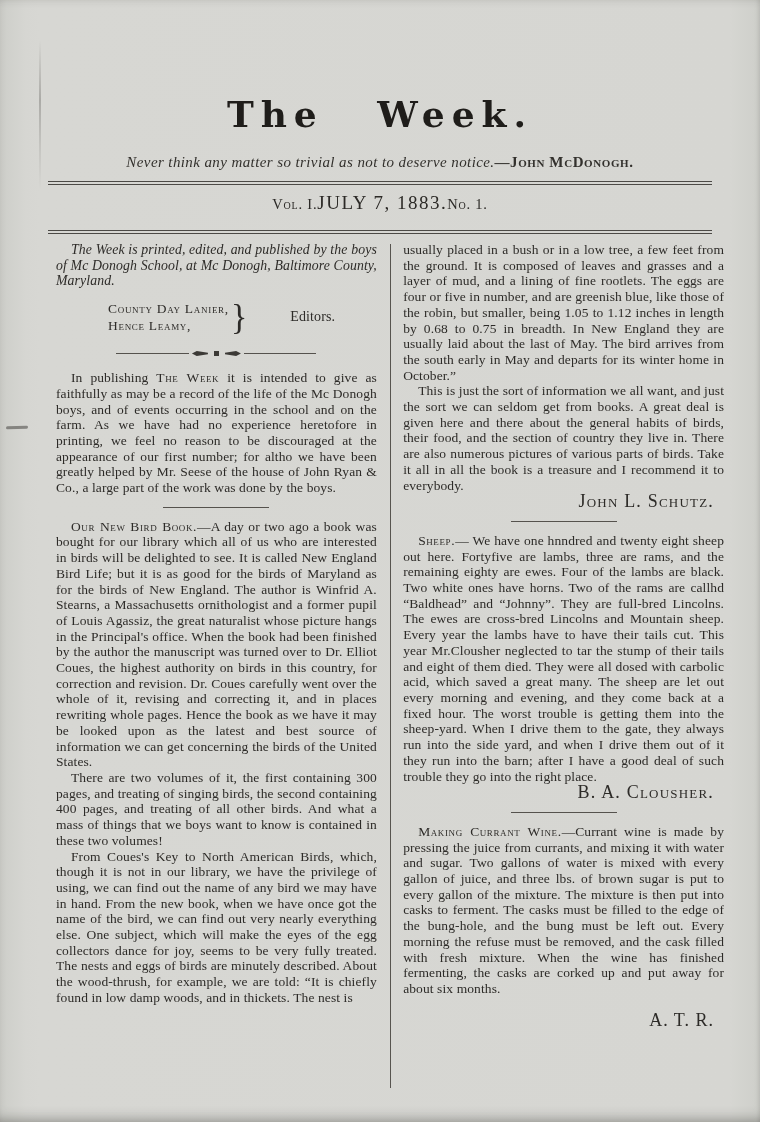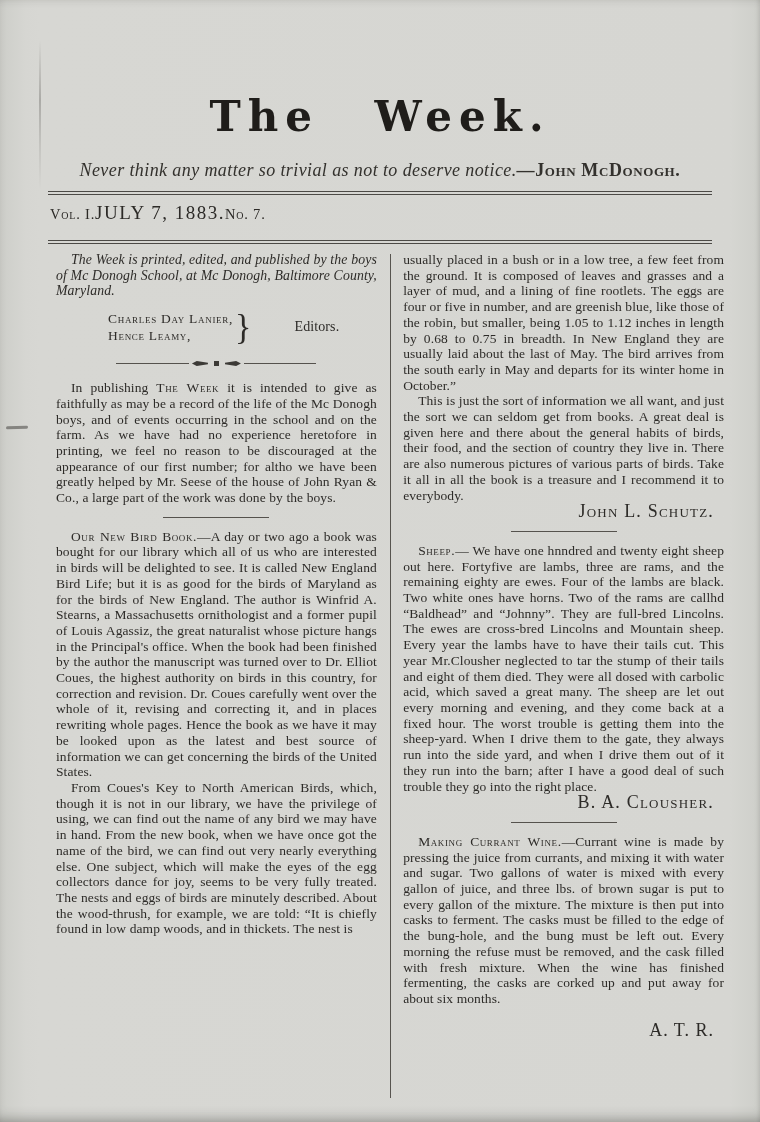--- a/index.html
+++ b/index.html
@@ -27,32 +27,32 @@
   .pencil-mark{
     position:absolute; left:6px; top:426px; width:22px; height:3px;
     background:rgba(70,68,64,.55); border-radius:2px;
     transform:rotate(-2deg);
   }
 
   
   .masthead{ text-align:center; padding-top:96px; }
   .title{
     font-family:"DejaVu Serif","Liberation Serif",serif;
-    font-size:42px; font-weight:bold; color:#1f1d1a;
+    font-size:36px; font-weight:bold; color:#1f1d1a;
     letter-spacing:7px; word-spacing:34px; line-height:1;
   }
-  .motto{ margin-top:22px; font-size:18px; font-style:italic; color:#33312d; letter-spacing:.4px; }
+  .motto{ margin-top:22px; font-size:15px; font-style:italic; color:#33312d; letter-spacing:.4px; }
   .motto .attr{ font-style:normal; font-variant:small-caps; font-weight:bold; letter-spacing:.6px; }
 
   .rule-double{
     margin:10px 48px 0 48px; height:4px;
     border-top:1.4px solid #4c4a46; border-bottom:1px solid #4c4a46;
   }
   .issue-row{
-    display:flex; justify-content:flex-start; align-items:baseline;
+    display:flex; justify-content:center; align-items:baseline;
     margin:0 48px; padding:7px 2px 6px 2px; font-size:14.5px; color:#2c2a27;
   }
   .issue-row .vol,.issue-row .num{ font-variant:small-caps; letter-spacing:.8px; }
   .issue-row .date{ letter-spacing:1.5px; font-size:19px; }
 
   
   .columns{
     display:flex; padding:8px 36px 0 56px; min-height:868px; align-items:stretch;
   }
   .col{
@@ -101,53 +101,54 @@
   <div class="crease"></div>
   <div class="pencil-mark"></div>
 
   <header class="masthead">
     <h1 class="title">The Week.</h1>
     <div class="motto"><span>Never think any matter so trivial as not to deserve notice.</span><span class="attr">—John McDonogh.</span></div>
     <div class="rule-double"></div>
     <div class="issue-row">
       <span class="vol">Vol. I.</span>
       <span class="date">JULY 7, 1883.</span>
-      <span class="num">No. 7.</span>
+      <span class="num">No. 1.</span>
     </div>
     <div class="rule-double"></div>
   </header>
 
   <main class="columns">
 
     <section class="col">
       <p class="imprint">The Week is printed, edited, and published by the boys of Mc Donogh School, at Mc Donogh, Baltimore County, Maryland.</p>
 
       <div class="editors">
         <div class="editor-names">
-          <div>Charles Day Lanier,</div>
+          <div>County Day Lanier,</div>
           <div>Hence Leamy,</div>
         </div>
         <span class="brace">}</span>
         <span class="editors-label">Editors.</span>
       </div>
 
       <div class="orn-divider">
         <span class="line"></span>
         <span class="dmd left"></span>
         <span class="sq"></span>
         <span class="dmd right"></span>
         <span class="line"></span>
       </div>
 
       <p><span>In publishing </span><span class="sc">The Week</span><span> it is intended to give as faithfully as may be a record of the life of the Mc Donogh boys, and of events occurring in the school and on the farm.  As we have had no experience heretofore in printing, we feel no reason to be discouraged at the appearance of our first number; for altho we have been greatly helped by Mr. Seese of the house of John Ryan &amp; Co., a large part of the work was done by the boys.</span></p>
 
       <div class="sec-divider"></div>
 
       <article>
         <p><span class="sc">Our New Bird Book.</span><span>—</span><span>A day or two ago a book was bought for our library which all of us who are interested in birds will be delighted to see.  It is called New England Bird Life; but it is as good for the birds of Maryland as for the birds of New England.  The author is Winfrid A. Stearns, a Massachusetts ornithologist and a former pupil of Louis Agassiz, the great naturalist whose picture hangs in the Principal's office. When the book had been finished by the author the manuscript was turned over to Dr. Elliot Coues, the highest authority on birds in this country, for correction and revision.  Dr. Coues carefully went over the whole of it, revising and correcting it, and in places rewriting whole pages. Hence the book as we have it may be looked upon as the latest and best source of information we can get concerning the birds of the United States.</span></p>
+        <p>There are two volumes of it, the first containing 300 pages, and treating of singing birds, the second containing 400 pages, and treating of all other birds.  And what a mass of things that we boys want to know is contained in these two volumes!</p>
         <p>From Coues's Key to North American Birds, which, though it is not in our library, we have the privilege of using, we can find out the name of any bird we may have in hand.  From the new book, when we have once got the name of the bird, we can find out very nearly everything else.  One subject, which will make the eyes of the egg collectors dance for joy, seems to be very fully treated.  The nests and eggs of birds are minutely described.  About the wood-thrush, for example, we are told: “It is chiefly found in low damp woods, and in thickets.  The nest is</p>
       </article>
     </section>
 
     <div class="col-rule"></div>
 
     <section class="col">
       <p style="text-indent:0">usually placed in a bush or in a low tree, a few feet from the ground.  It is composed of leaves and grasses and a layer of mud, and a lining of fine rootlets.  The eggs are four or five in number, and are greenish blue, like those of the robin, but smaller, being 1.05 to 1.12 inches in length by 0.68 to 0.75 in breadth.  In New England they are usually laid about the last of May.  The bird arrives from the south early in May and departs for its winter home in October.”</p>
       <p>This is just the sort of information we all want, and just the sort we can seldom get from books. A great deal is given here and there about the general habits of birds, their food, and the section of country they live in.  There are also numerous pictures of various parts of birds.  Take it all in all the book is a treasure and I recommend it to everybody.</p>
       <p class="signature">John L. Schutz.</p>

